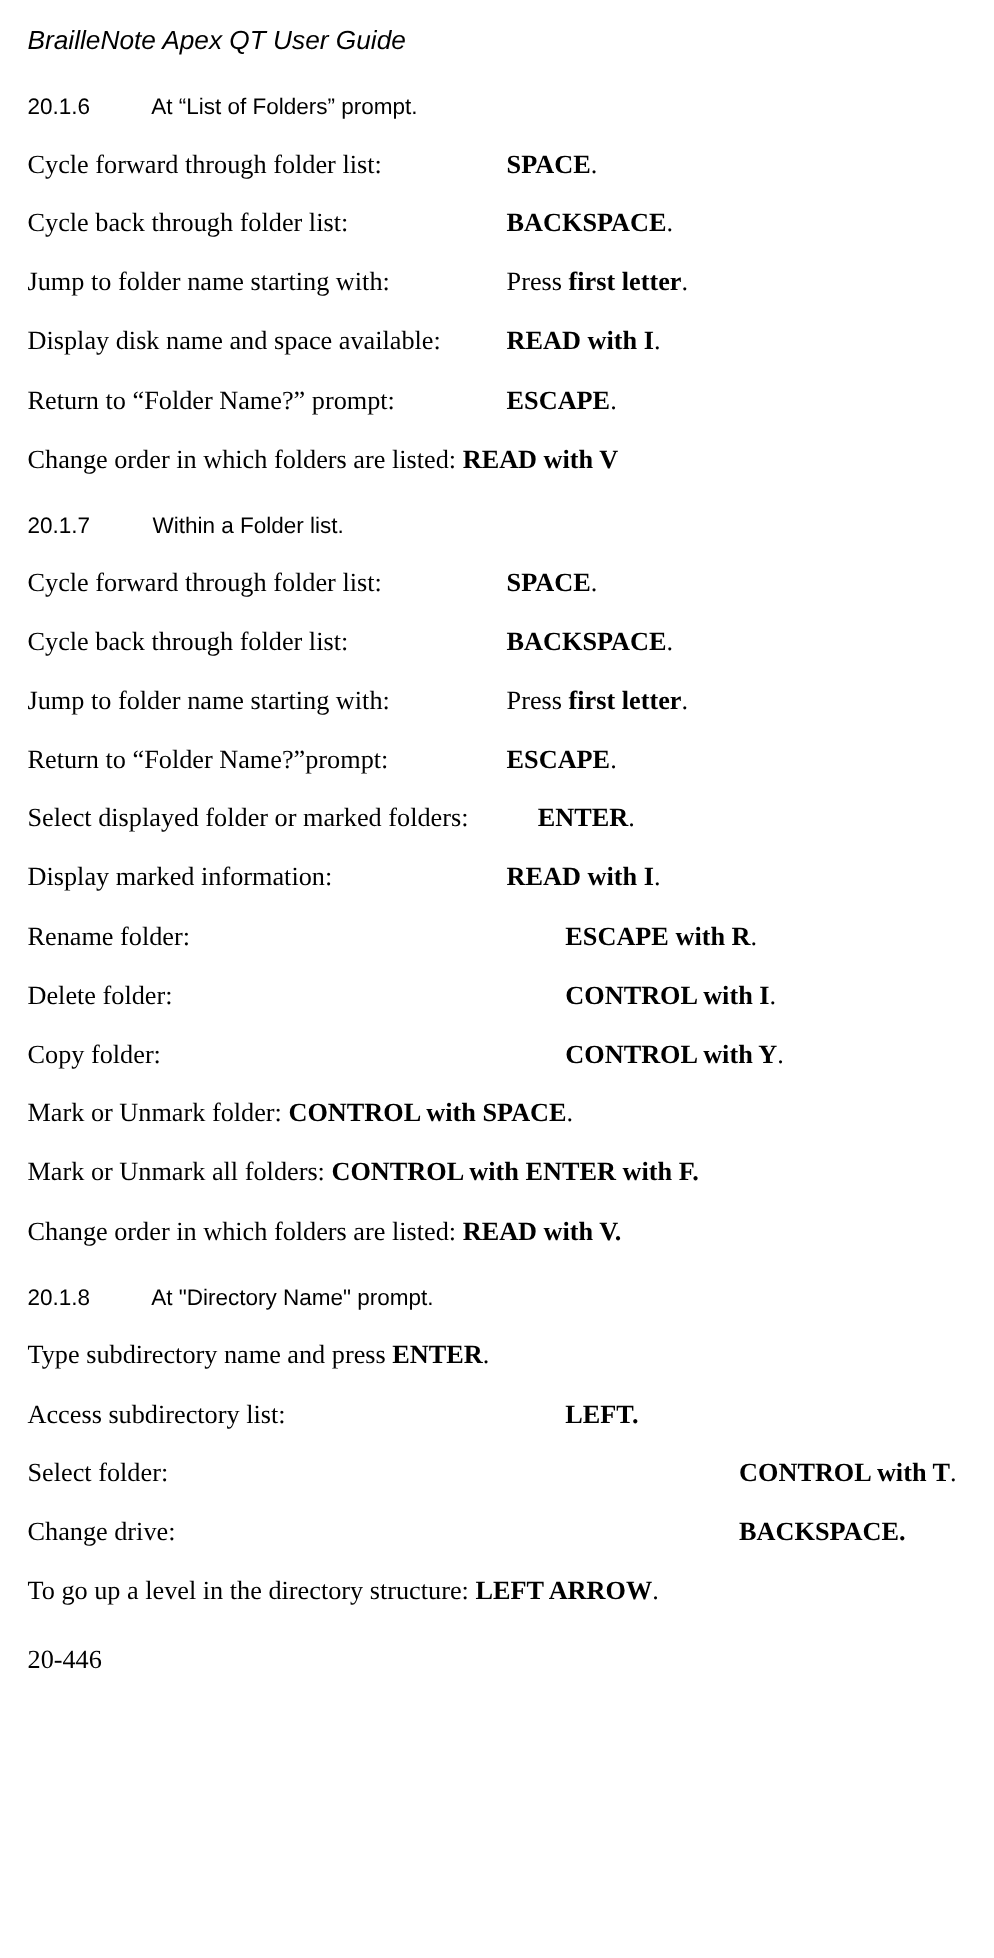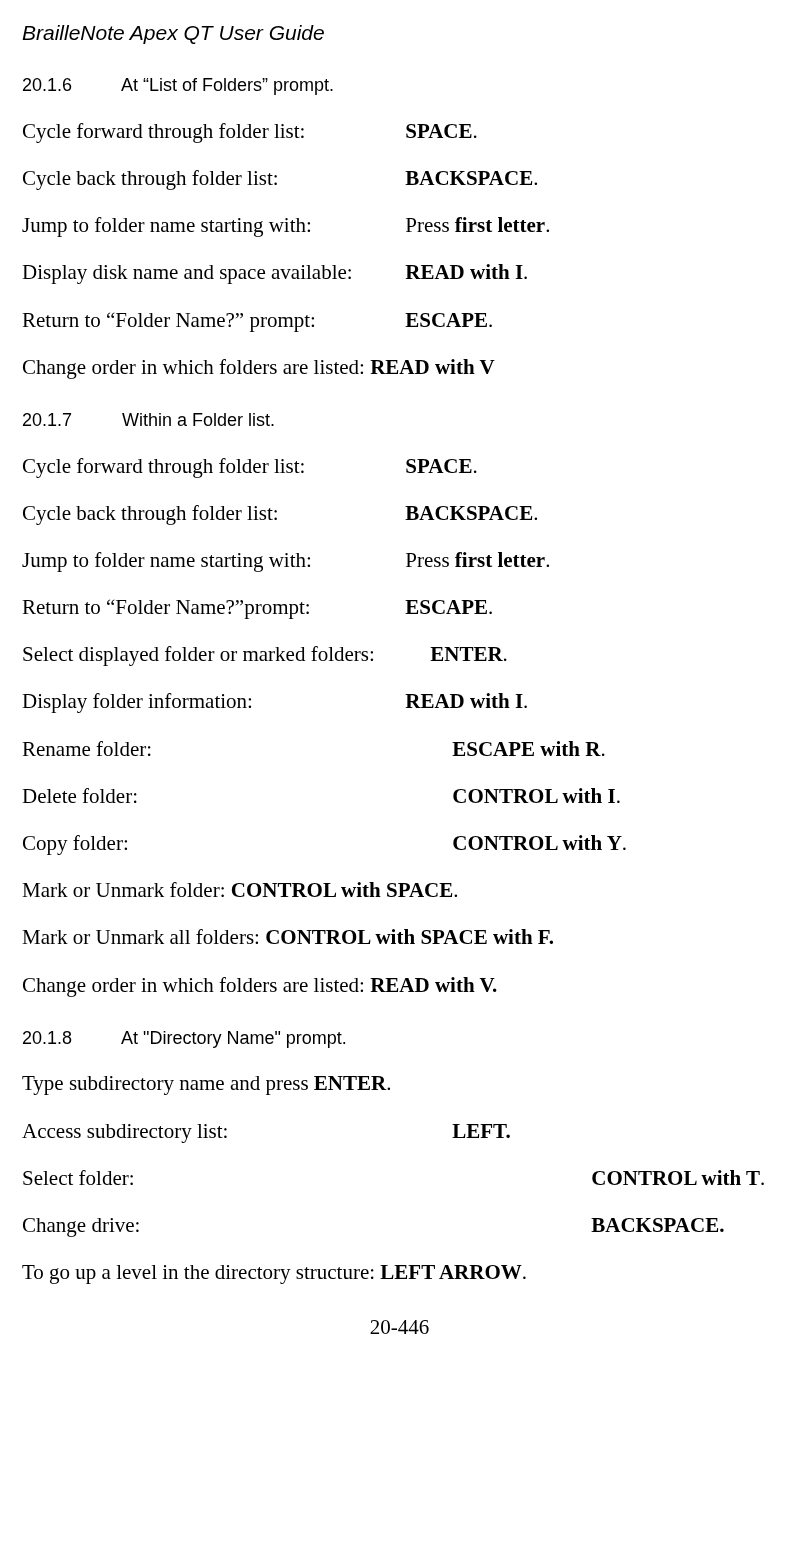--- a/index.html
+++ b/index.html
@@ -54,21 +54,20 @@
       min-width: 403px;
       vertical-align: top;
     }
     .key {
       font-weight: bold;
     }
     .ui-prompt {
       font-family: Liberation Serif, serif;
     }
     .page-num {
-      text-align: center;
       margin-top: 30px;
       font-size: 21px;
     }
   </style>
 </head>
 <body>
 
 <div class="header-title">BrailleNote Apex QT User Guide</div>
 
 <div class="section-heading">
@@ -129,21 +128,21 @@
   <span class="desc-col"><span>Return to </span><span class="ui-prompt">“Folder Name?”</span><span>prompt:</span></span>
   <span class="key">ESCAPE</span><span>.</span>
 </div>
 
 <div class="entry">
   <span class="desc-col4">Select displayed folder or marked folders:</span>
   <span class="key">ENTER</span><span>.</span>
 </div>
 
 <div class="entry">
-  <span class="desc-col">Display folder information:</span>
+  <span class="desc-col">Display marked information:</span>
   <span class="key">READ with I</span><span>.</span>
 </div>
 
 <div class="entry">
   <span class="desc-col2">Rename folder:</span>
   <span class="key">ESCAPE with R</span><span>.</span>
 </div>
 
 <div class="entry">
   <span class="desc-col2">Delete folder:</span>
@@ -153,21 +152,21 @@
 <div class="entry">
   <span class="desc-col2">Copy folder:</span>
   <span class="key">CONTROL with Y</span><span>.</span>
 </div>
 
 <div class="entry">
   <span>Mark or Unmark folder: </span><span class="key">CONTROL with SPACE</span><span>.</span>
 </div>
 
 <div class="entry">
-  <span>Mark or Unmark all folders: </span><span class="key">CONTROL with SPACE with F.</span>
+  <span>Mark or Unmark all folders: </span><span class="key">CONTROL with ENTER with F.</span>
 </div>
 
 <div class="entry">
   <span>Change order in which folders are listed: </span><span class="key">READ with V.</span>
 </div>
 
 <div class="section-heading">
   <span class="num">20.1.8</span>
   <span>At "Directory Name" prompt.</span>
 </div>

